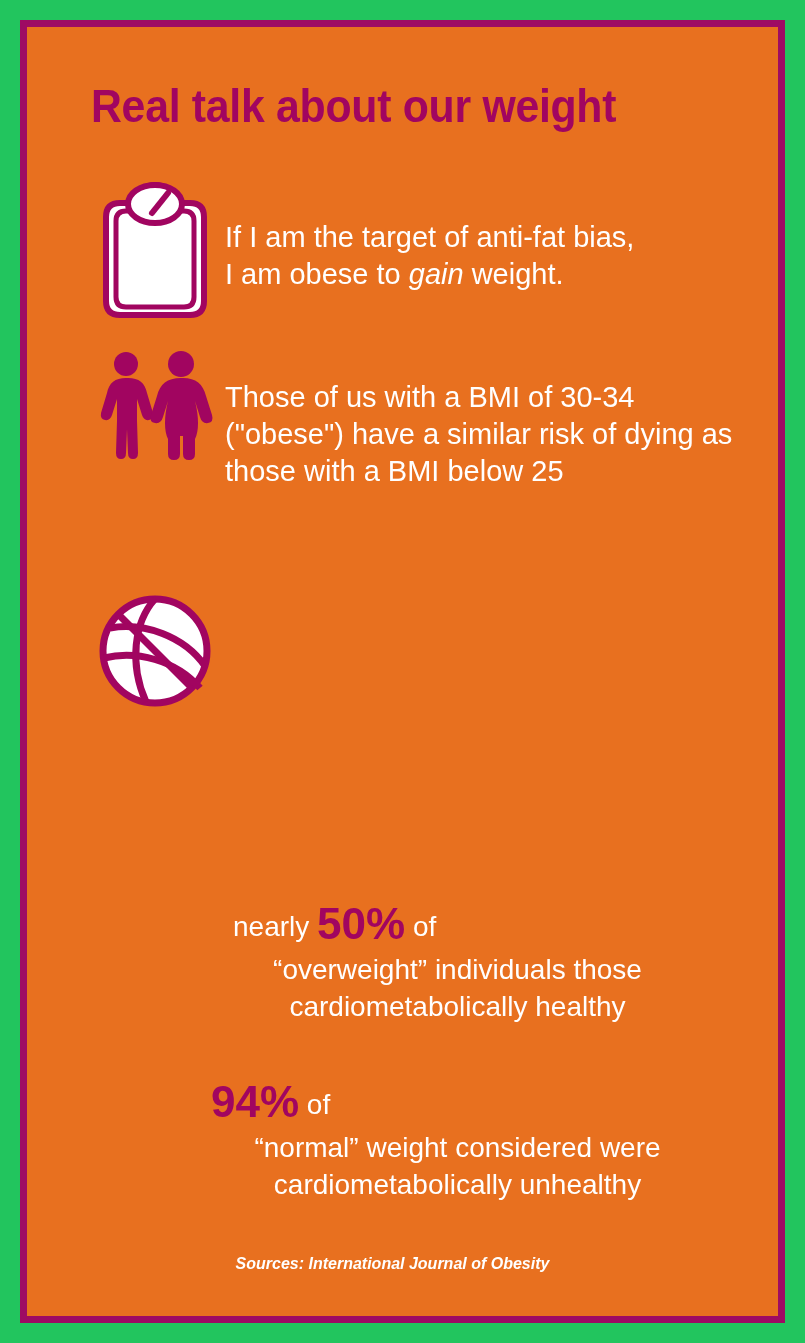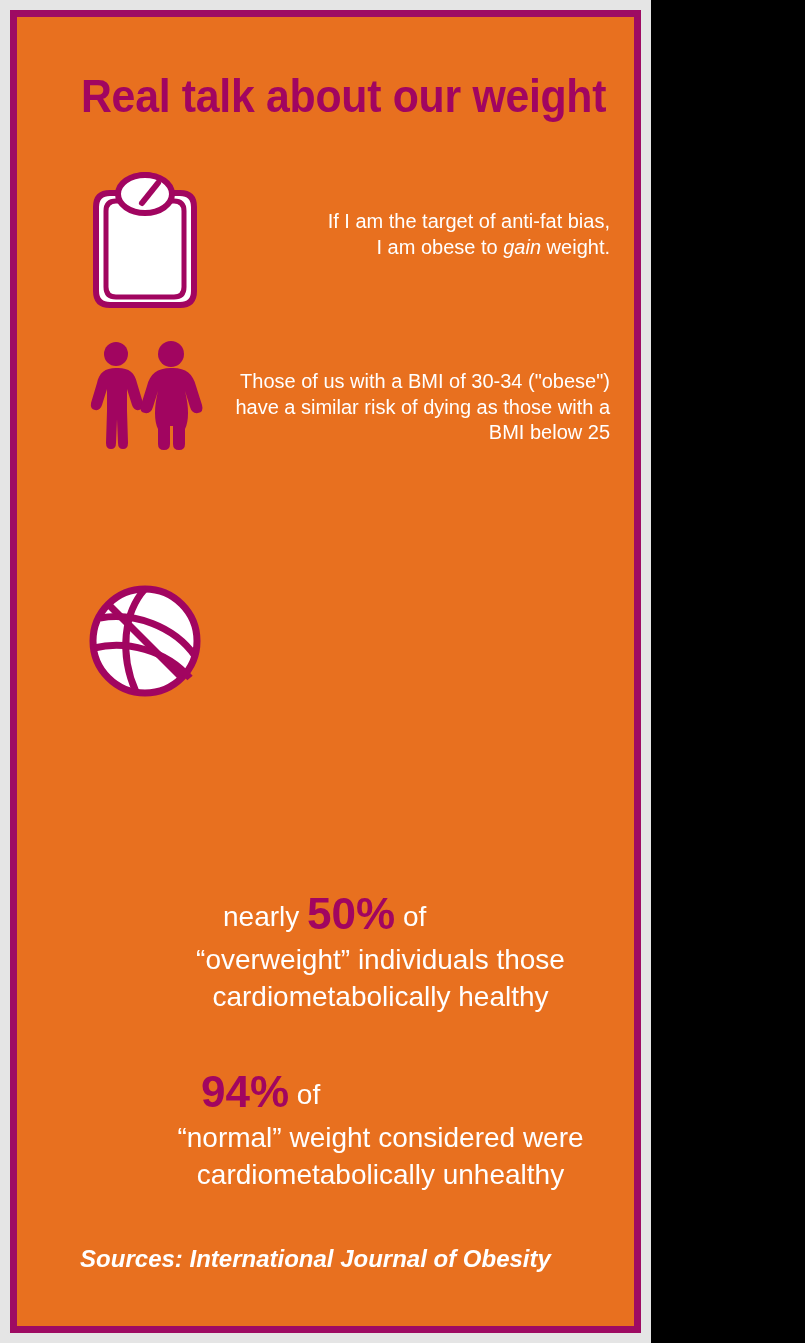--- a/index.html
+++ b/index.html
@@ -12,24 +12,24 @@
     width: 805px;
     height: 1343px;
     overflow: hidden;
     font-family: "Liberation Sans", "DejaVu Sans", sans-serif;
   }
 
   
   .poster {
     position: relative;
     box-sizing: border-box;
-    width: 651px;
+    width: 805px;
     height: 1343px;
-    background: #e5e5e5;
-    padding: 10px;
+    background: #22c55e;
+    padding: 20px;
   }
   .poster-magenta {
     box-sizing: border-box;
     width: 100%;
     height: 100%;
     background: #9E0B63;
     padding: 7px;
   }
   .poster-field {
     box-sizing: border-box;
@@ -66,24 +66,23 @@
   .row .icon-cell {
     width: 140px;
     flex: 0 0 140px;
     display: flex;
     justify-content: center;
     align-items: flex-start;
   }
   .row .text-cell {
     flex: 1 1 auto;
     color: #FFFFFF;
-    font-size: 20px;
+    font-size: 29px;
     line-height: 1.28;
     padding-top: 2px;
-    text-align: right;
   }
   .row .text-cell em {
     font-style: italic;
   }
 
   #row-scale      { top: 150px; }
   #row-scale .text-cell { padding-top: 42px; }
   #row-people     { top: 320px; }
   #row-people .text-cell { padding-top: 32px; }
   #row-basketball { top: 565px; }
@@ -119,21 +118,21 @@
   
   .source {
     position: absolute;
     left: 0;
     right: 0;
     top: 1228px;
     text-align: center;
     color: #FFFFFF;
     font-style: italic;
     font-weight: bold;
-    font-size: 24px;
+    font-size: 16px;
     padding-right: 20px;
   }
 
   svg { display: block; }
 </style>
 </head>
 <body>
 
 <div class="poster">
  <div class="poster-magenta">

